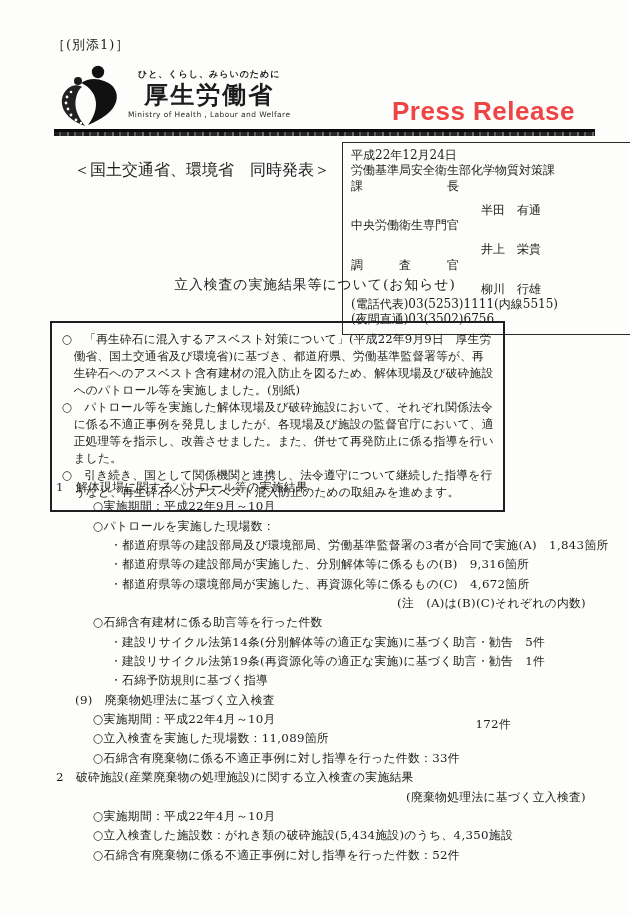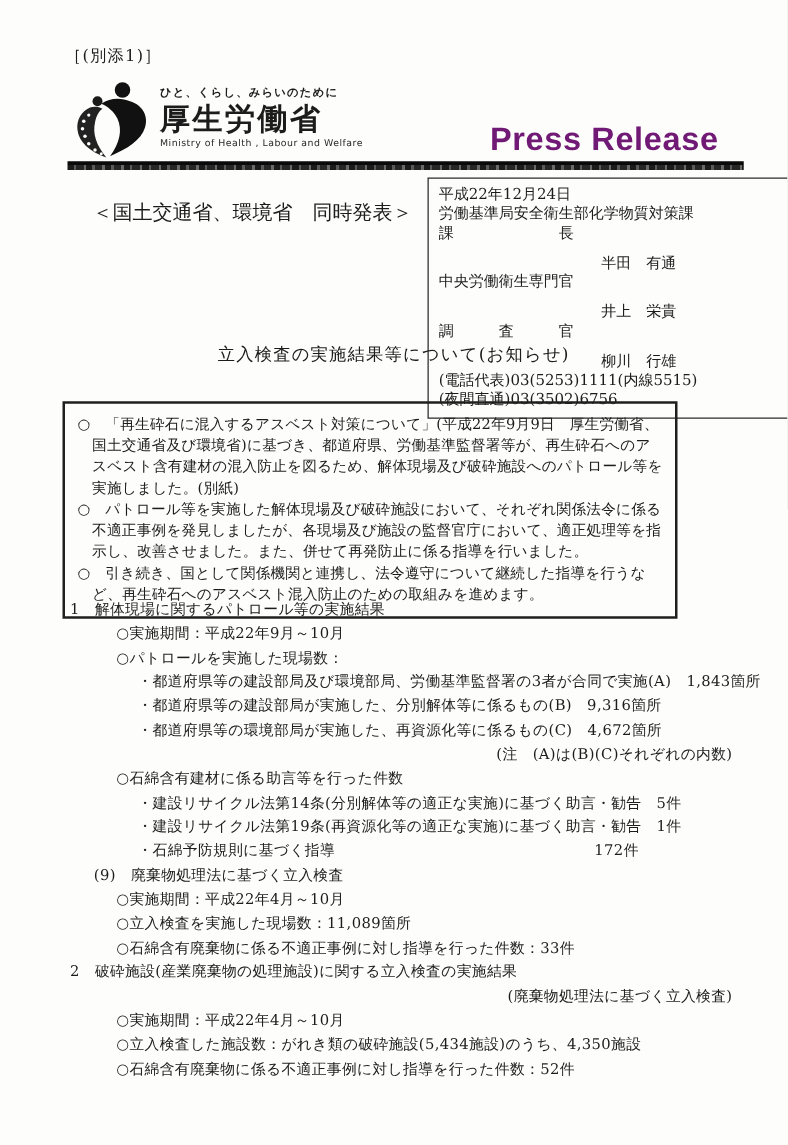--- a/index.html
+++ b/index.html
@@ -13,31 +13,31 @@
     color: #1c1c1c;
     font-family: "DejaVu Serif", "Liberation Serif", serif;
     overflow: hidden;
   }
 
   
   .attachment {
     position: absolute; left: 52px; top: 36px;
     font-size: 13px; letter-spacing: 1px;
   }
-  .logo-row { position: absolute; left: 58px; top: 64px; display: flex; align-items: flex-start; }
+  .logo-row { position: absolute; left: 58px; top: 64px; display: flex; align-items: flex-start; text-align: center; }
   .logo-mark { width: 64px; height: 64px; }
   .logo-texts { margin-left: 6px; padding-top: 4px; font-family: "DejaVu Sans", "Liberation Sans", sans-serif; }
   .logo-tagline { font-size: 9px; font-weight: bold; letter-spacing: 1px; }
   .logo-ministry { font-size: 24px; font-weight: bold; letter-spacing: 2px; line-height: 1.2; }
   .logo-en { font-size: 7.5px; color: #2a2a2a; letter-spacing: 0.4px; }
   .press-release {
     position: absolute; left: 392px; top: 96px;
     font-family: "Liberation Sans", "DejaVu Sans", sans-serif;
     font-weight: bold; font-size: 26px; letter-spacing: 0.5px;
-    color: #701a75;
+    color: #ef4444;
   }
   .header-rule {
     position: absolute; left: 54px; top: 129px; width: 541px; height: 7px;
     border-top: 3px solid #0a0a0a;
     background: repeating-linear-gradient(90deg, #1b1b1b 0 5px, #5a5a5a 5px 7px, #262626 7px 13px, #6a6a6a 13px 15px);
   }
 
   
   .contact-box {
     position: absolute; left: 342px; top: 142px; width: 299px;
@@ -60,40 +60,40 @@
 
   
   .doc-title {
     position: absolute; left: 0; top: 273px; width: 100%;
     text-align: center; font-size: 13.8px; line-height: 22px;
     letter-spacing: 1px;
   }
 
   
   .summary-box {
-    position: absolute; left: 50px; top: 321px; width: 492px;
+    position: absolute; left: 50px; top: 321px; width: 455px;
     border: 2px solid #1f1f1f;
     padding: 8px 9px 9px 10px;
     font-size: 11.7px; line-height: 17px;
     letter-spacing: 0.2px;
   }
   .summary-item { padding-left: 1em; text-indent: -1em; }
 
   
   .body-text {
     position: absolute; left: 56px; top: 478px; width: 540px;
     font-size: 11.8px; line-height: 19.35px; letter-spacing: 0.3px;
   }
   .bl { white-space: nowrap; position: relative; }
   .lv0 { padding-left: 0; }
   .lv1 { padding-left: 19px; }
   .lv2 { padding-left: 37px; }
   .lv3 { padding-left: 54px; }
   .rightline { text-align: right; padding-right: 10px; }
-  .rightval { position: absolute; right: 85px; }
+  .rightval { position: absolute; right: 85px; margin-top: 44px; }
 </style>
 </head>
 <body>
 
 <div class="page">
 
   <div class="attachment">［(別添1)］</div>
 
   <div class="logo-row">
     <svg class="logo-mark" viewBox="0 0 64 64" xmlns="http://www.w3.org/2000/svg">

